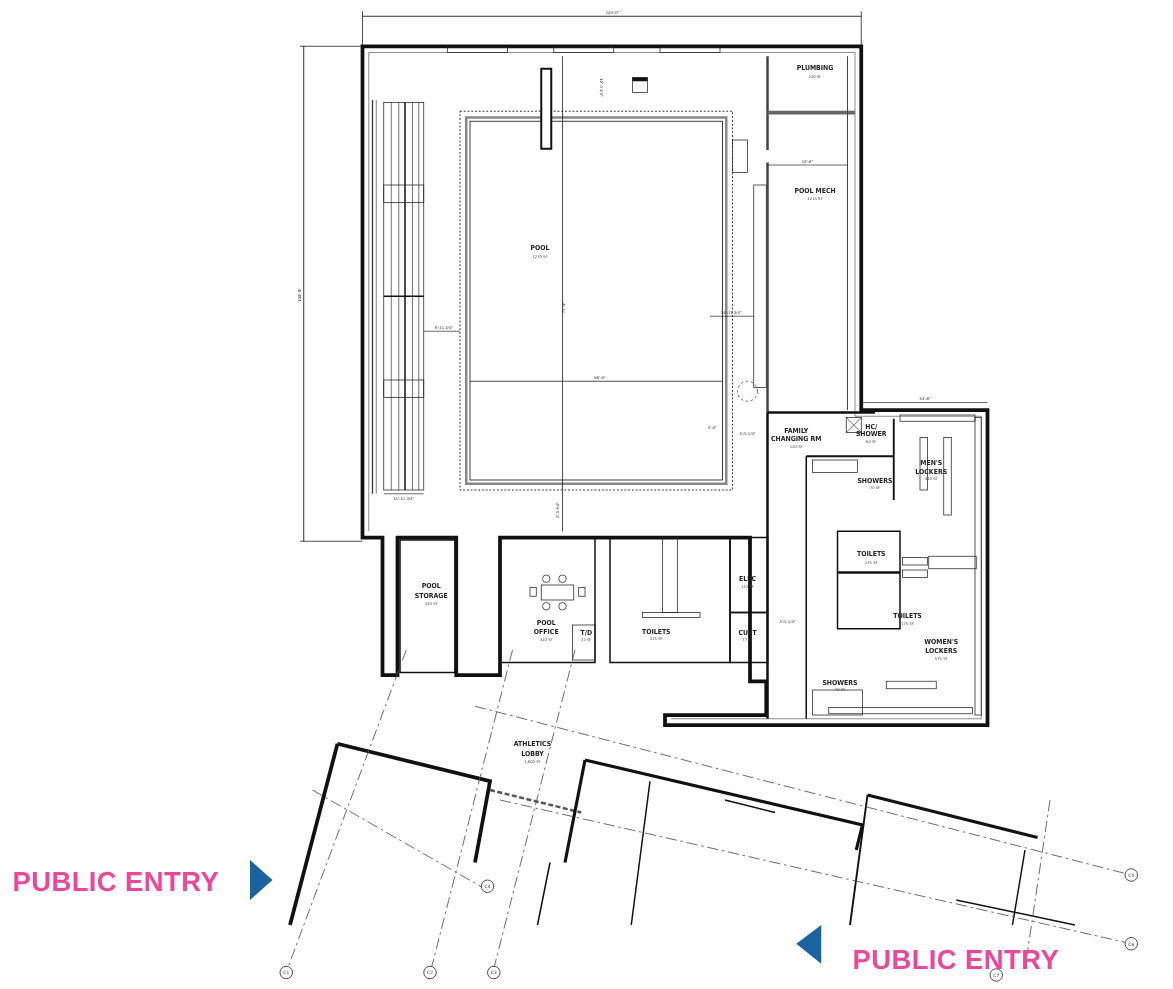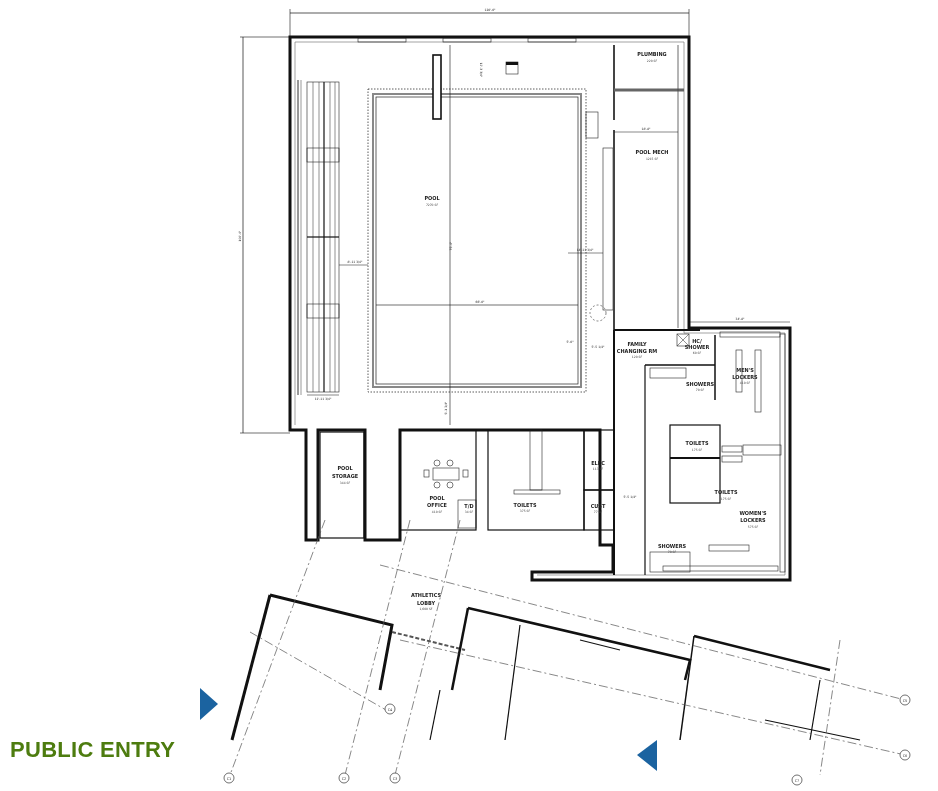--- a/index.html
+++ b/index.html
@@ -2,21 +2,21 @@
 <html><head>
 <meta charset="utf-8">
 <style>
   html,body{margin:0;padding:0;background:#fff;}
   body{width:938px;height:791px;position:relative;overflow:hidden;font-family:"DejaVu Sans",sans-serif;}
   svg{position:absolute;left:0;top:0;}
   .room-label{font-family:"DejaVu Sans Condensed","DejaVu Sans",sans-serif;font-size:5.5px;font-weight:bold;fill:#222;text-anchor:middle;}
   .room-area{font-family:"DejaVu Sans",sans-serif;font-size:3px;fill:#444;text-anchor:middle;}
   .dim-text{font-family:"DejaVu Sans",sans-serif;font-size:3px;fill:#222;text-anchor:middle;}
   .grid-text{font-family:"DejaVu Sans",sans-serif;font-size:3.5px;fill:#333;text-anchor:middle;}
-  .entry{position:absolute;font-family:"Liberation Sans",sans-serif;font-weight:bold;font-size:22px;color:#4d7c0f;letter-spacing:0.3px;white-space:nowrap;margin-top:44px;}
+  .entry{position:absolute;font-family:"Liberation Sans",sans-serif;font-weight:bold;font-size:22px;color:#ec4899;letter-spacing:0.3px;white-space:nowrap;}
   .thin{fill:none;stroke:#222;stroke-width:0.6;}
   .dash{fill:none;stroke:#555;stroke-width:0.7;stroke-dasharray:9 3 2 3;}
   .dot{fill:none;stroke:#333;stroke-width:0.8;stroke-dasharray:1.5 1.5;}
 </style>
 </head>
 <body>
 
 <svg width="938" height="791" viewBox="0 0 938 791">
 
   <g>

